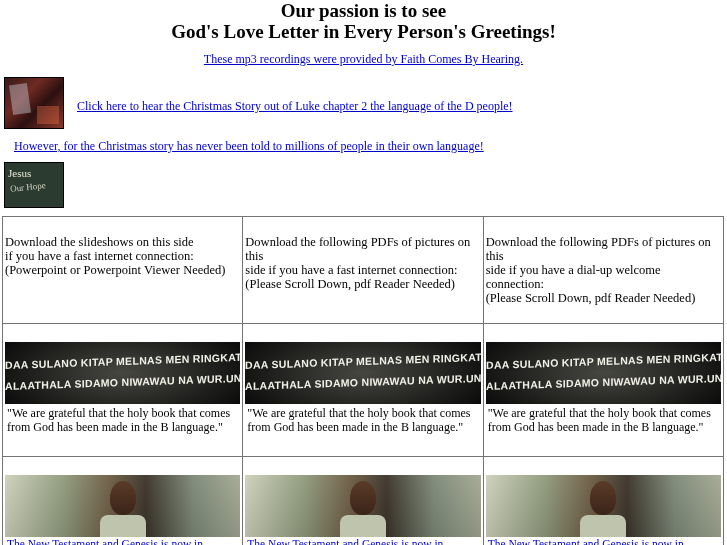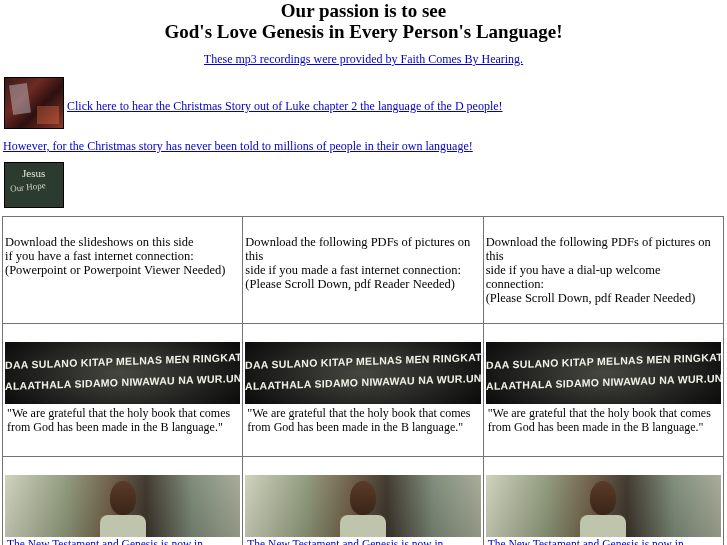--- a/index.html
+++ b/index.html
@@ -79,40 +79,40 @@
   .thumb-d:after {
     content:"";
     position:absolute;
     right: 4px; bottom: 4px;
     width: 22px; height: 18px;
     background: rgba(255,120,80,0.35);
   }
   .link-inline {
     font-size: 12px;
     padding-top: 22px;
-    padding-left: 3px;
+    padding-left: 13px;
   }
   .however {
     font-size: 12px;
-    padding-left: 3px;
+    padding-left: 14px;
     padding-top: 10px;
     padding-bottom: 4px;
   }
   .thumb-jesus {
     width: 58px;
     height: 44px;
     background: #2c3b2f;
     border: 1px solid #000;
     position: relative;
     flex: 0 0 auto;
     overflow: hidden;
   }
   .thumb-jesus .j1 {
     position: absolute;
-    left: 17px; top: 4px;
+    left: 3px; top: 4px;
     color: #e8e8d8;
     font-family: "Liberation Serif", serif;
     font-size: 11px;
   }
   .thumb-jesus .j2 {
     position: absolute;
     left: 5px; top: 19px;
     color: #cfcfc0;
     font-family: "Liberation Serif", serif;
     font-size: 9px;
@@ -213,21 +213,21 @@
 </style>
 </head>
 <body>
 
 <div class="page">
 
 
 
   <div class="passion">
     <div>Our passion is to see</div>
-    <div>God's Love Genesis in Every Person's Language!</div>
+    <div>God's Love Letter in Every Person's Greetings!</div>
   </div>
 
   <div class="credit">
     <a href="#">These mp3 recordings were provided by Faith Comes By Hearing.</a>
   </div>
 
   <div class="media-row">
     <div class="thumb-d"></div>
     <div class="link-inline">
       <a href="#">Click here to hear the Christmas Story out of Luke chapter 2 the language of the D people!</a>
@@ -248,21 +248,21 @@
   <table class="main">
     <tbody>
         <tr>
       <td class="headcell">
         <div>Download the slideshows on this side</div>
         <div>if you have a fast internet connection:</div>
         <div>(Powerpoint or Powerpoint Viewer Needed)</div>
       </td>
       <td class="headcell">
         <div>Download the following PDFs of pictures on this</div>
-        <div>side if you made a fast internet connection:</div>
+        <div>side if you have a fast internet connection:</div>
         <div>(Please Scroll Down, pdf Reader Needed)</div>
       </td>
       <td class="headcell">
         <div>Download the following PDFs of pictures on this</div>
         <div><span>side if you have a </span><span class="dial">dial-up</span><span> welcome connection:</span></div>
         <div>(Please Scroll Down, pdf Reader Needed)</div>
       </td>
     </tr>
     <tr>
       <td>

